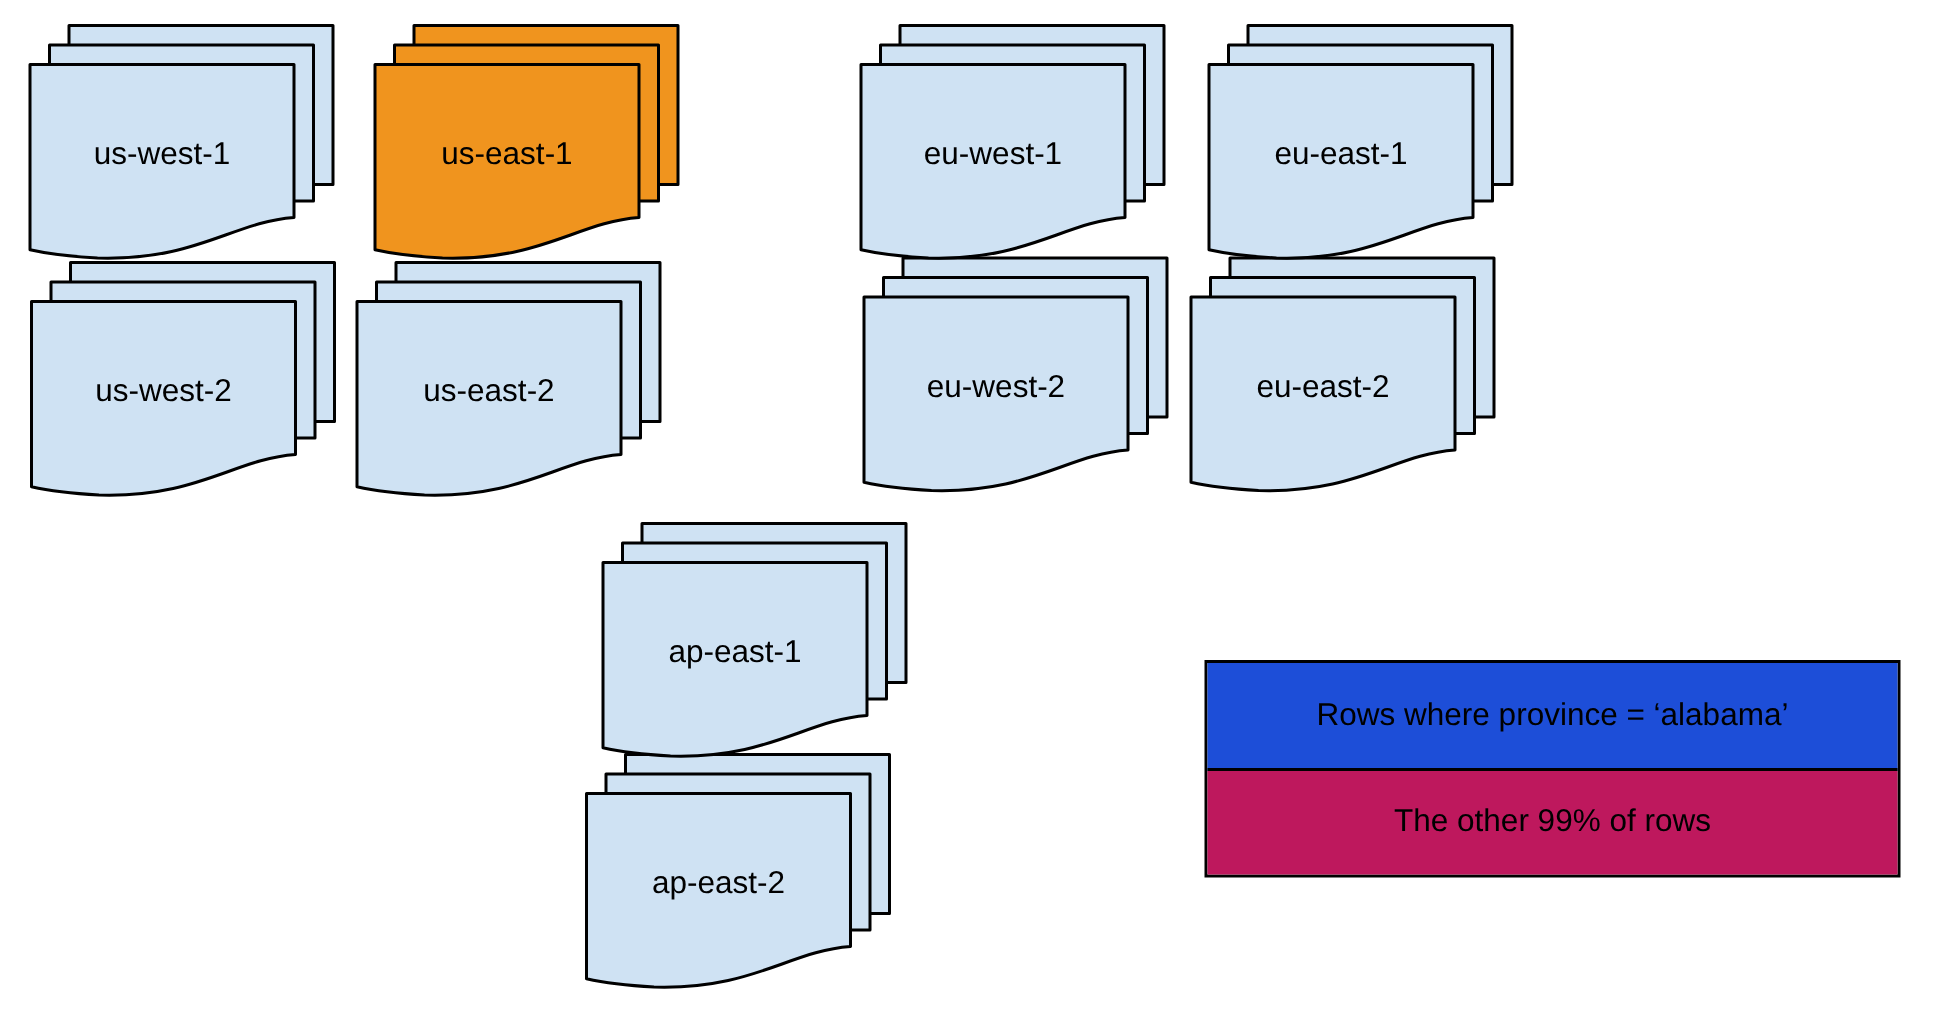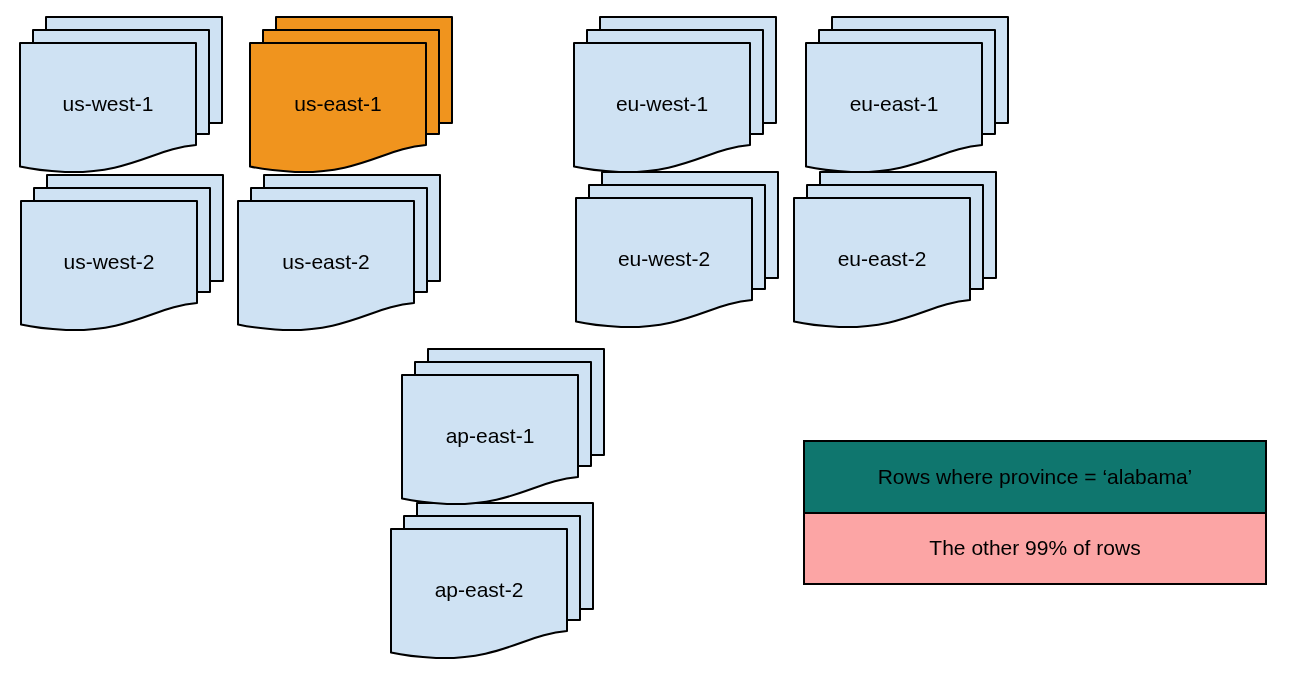--- a/index.html
+++ b/index.html
@@ -99,21 +99,21 @@
     <use href="#doc-stack-shape" fill="#CFE2F3"></use>
     <text class="stack-label" x="89" y="87" dominant-baseline="central">eu-west-1</text>
   </svg>
 
   <svg class="stack" style="left:805px; top:16px" width="205" height="158" viewBox="0 0 205 158">
     <use href="#doc-stack-shape" fill="#CFE2F3"></use>
     <text class="stack-label" x="89" y="87" dominant-baseline="central">eu-east-1</text>
   </svg>
 
   <div class="legend">
-    <div class="legend-row first" style="background-color: #0f766e;">
+    <div class="legend-row first" style="background-color: #1d4ed8;">
       <span>Rows where province = ‘alabama’</span>
     </div>
-    <div class="legend-row" style="background-color: #fca5a5;">
+    <div class="legend-row" style="background-color: #be185d;">
       <span>The other 99% of rows</span>
     </div>
   </div>
 
 </div>
 
 </body></html>

